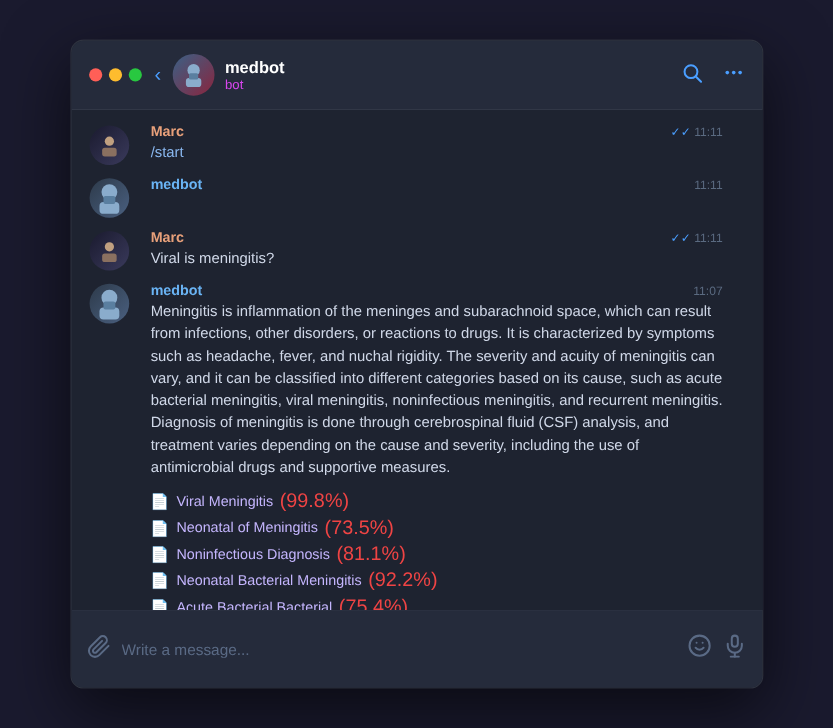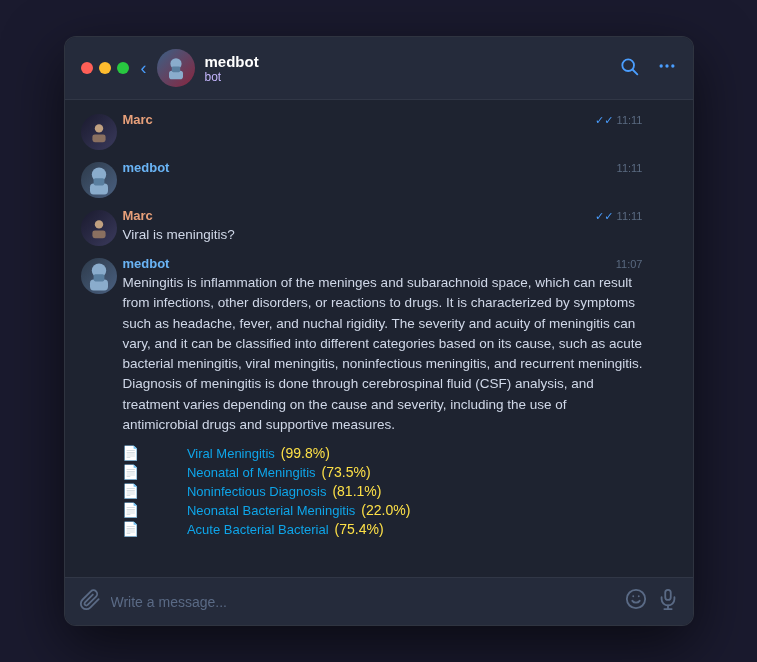--- a/index.html
+++ b/index.html
@@ -82,21 +82,21 @@
       flex: 1;
     }
 
     .bot-name {
       color: #ffffff;
       font-size: 15px;
       font-weight: 600;
     }
 
     .bot-sub {
-      color: #c4b5fd;
+      color: #d946ef;
       font-size: 12px;
     }
 
     .header-icons {
       display: flex;
       gap: 18px;
       align-items: center;
     }
 
     .header-icon {
@@ -115,21 +115,21 @@
       gap: 2px;
       background: #1e2330;
     }
 
     .messages::-webkit-scrollbar { width: 4px; }
     .messages::-webkit-scrollbar-thumb { background: rgba(255,255,255,0.15); border-radius: 2px; }
 
     .message-row {
       display: flex;
       align-items: flex-start;
-      gap: 6px;
+      gap: 20px;
       margin-bottom: 8px;
     }
 
     .avatar {
       width: 36px;
       height: 36px;
       border-radius: 50%;
       flex-shrink: 0;
       overflow: hidden;
       background: linear-gradient(135deg, #2c3e50, #4a6fa5);
@@ -202,35 +202,34 @@
       gap: 6px;
       font-size: 13px;
     }
 
     .ref-icon {
       font-size: 14px;
       flex-shrink: 0;
     }
 
     .ref-link {
-      color: #0ea5e9;
+      color: #c4b5fd;
       text-decoration: none;
       cursor: pointer;
-      margin-left: 41px;
     }
 
     .ref-score {
-      color: #fde047;
-      font-size: 14px;
+      color: #ef4444;
+      font-size: 18px;
     }
 
     
     .input-bar {
       background: #252b3b;
-      padding: 10px 14px;
+      padding: 21px 14px;
       display: flex;
       align-items: center;
       gap: 10px;
       border-top: 1px solid rgba(255,255,255,0.06);
       flex-shrink: 0;
     }
 
     .attach-btn {
       color: #5a6a85;
       font-size: 20px;
@@ -304,20 +303,21 @@
           <rect x="9" y="24" width="22" height="13" rx="4" fill="#8a7060"></rect>
         </svg>
       </div>
       <div class="bubble-content">
         <div class="sender-row">
           <span class="sender-name sender-marc">Marc</span>
           <span class="time">
             <span class="checkmarks">✓✓ </span><span>11:11</span>
           </span>
         </div>
+        <div class="msg-text command">/start</div>
       </div>
     </div>
 
     <div class="message-row">
       <div class="avatar avatar-medbot">
         <svg viewBox="0 0 40 40" xmlns="http://www.w3.org/2000/svg">
           <circle cx="20" cy="14" r="8" fill="#8aaccc"></circle>
           <rect x="10" y="24" width="20" height="12" rx="4" fill="#8aaccc"></rect>
           <rect x="14" y="18" width="12" height="8" rx="2" fill="#5a7fa0"></rect>
         </svg>
@@ -374,21 +374,21 @@
             <span class="ref-score">(73.5%)</span>
           </div>
           <div class="ref-item">
             <span class="ref-icon">📄</span>
             <span class="ref-link">Noninfectious Diagnosis</span>
             <span class="ref-score">(81.1%)</span>
           </div>
           <div class="ref-item">
             <span class="ref-icon">📄</span>
             <span class="ref-link">Neonatal Bacterial Meningitis</span>
-            <span class="ref-score">(22.0%)</span>
+            <span class="ref-score">(92.2%)</span>
           </div>
           <div class="ref-item">
             <span class="ref-icon">📄</span>
             <span class="ref-link">Acute Bacterial Bacterial</span>
             <span class="ref-score">(75.4%)</span>
           </div>
         </div>
       </div>
     </div>
 

